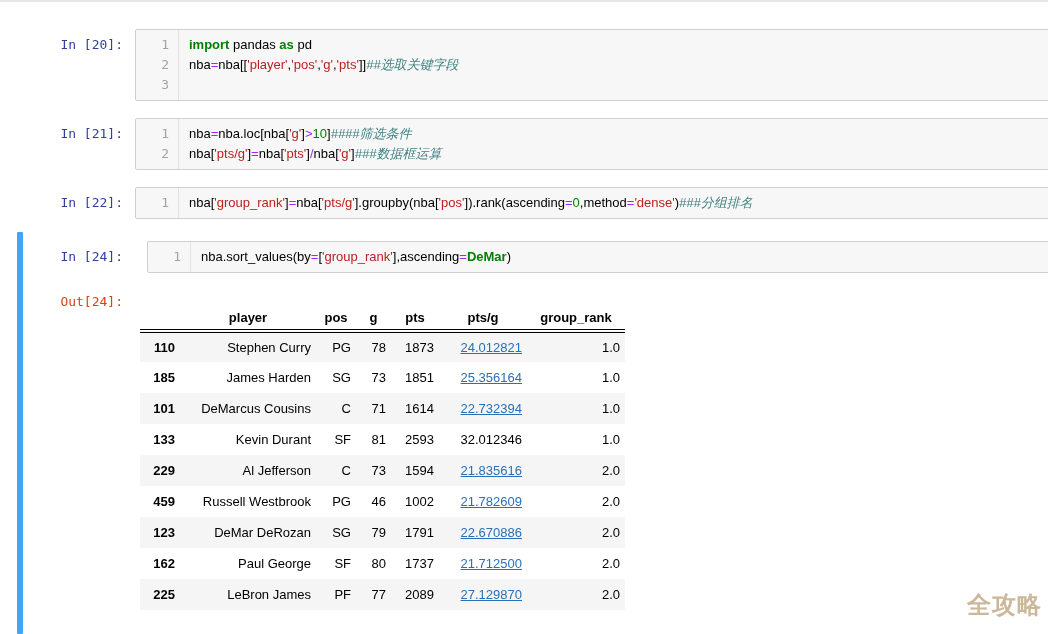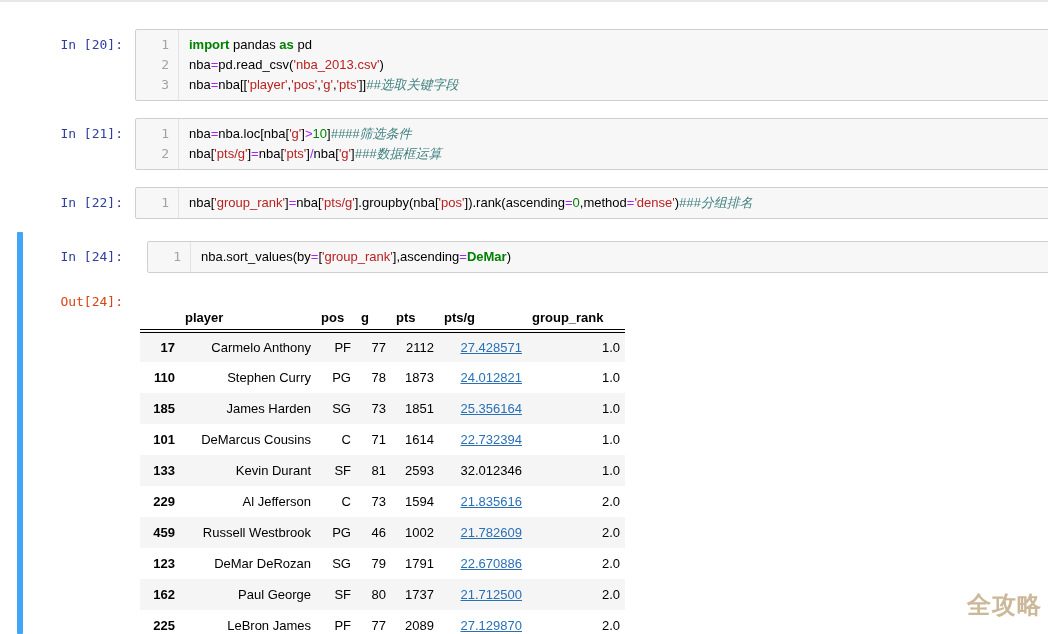--- a/index.html
+++ b/index.html
@@ -44,21 +44,21 @@
   .tok-num{color:#008000;}
   .tok-op{color:#AA22FF;}
   .tok-pl{color:#000;}
   .out-row{display:flex;margin-top:12px;}
   .out-content{flex:1;}
   .out-content table{
     border-collapse:collapse;margin:17px 0 0 5px;
     font-size:13px;color:#000;
   }
   thead th{
-    font-weight:bold;text-align:left;padding:3px 5px 4px 5px;
+    font-weight:bold;text-align:center;padding:3px 5px 4px 5px;
     border-bottom:4px double #000;vertical-align:bottom;white-space:nowrap;
   }
   tbody tr{height:31px;}
   tbody tr:nth-child(odd){background:#f5f5f5;}
   tbody th{font-weight:bold;text-align:right;padding:0 5px;white-space:nowrap;}
   tbody td{text-align:right;padding:0 5px;white-space:nowrap;}
   .w-index{min-width:30px;}
   .w-player{min-width:126px;}
   .w-pos{min-width:30px;}
   .w-g{min-width:25px;}
@@ -84,21 +84,20 @@
       <div class="cell">
         <div class="prompt in-prompt">In [20]:</div>
         <div class="input-area">
           <div class="gutter">
             <div class="line-no">1</div>
             <div class="line-no">2</div>
             <div class="line-no">3</div>
           </div>
           <div class="codecol">
             <div class="code-line"><span class="tok-kw">import</span><span class="tok-pl"> pandas </span><span class="tok-kw">as</span><span class="tok-pl"> pd</span></div>
-            <div class="code-line"><span class="tok-pl">nba</span><span class="tok-op">=</span><span class="tok-pl">pd.read_csv(</span><span class="tok-str">'nba_2013.csv'</span><span class="tok-pl">)</span></div>
             <div class="code-line"><span class="tok-pl">nba</span><span class="tok-op">=</span><span class="tok-pl">nba[[</span><span class="tok-str">'player'</span><span class="tok-pl">,</span><span class="tok-str">'pos'</span><span class="tok-pl">,</span><span class="tok-str">'g'</span><span class="tok-pl">,</span><span class="tok-str">'pts'</span><span class="tok-pl">]]</span><span class="tok-com">##选取关键字段</span></div>
           </div>
         </div>
       </div>
       <div class="cell">
         <div class="prompt in-prompt">In [21]:</div>
         <div class="input-area">
           <div class="gutter">
             <div class="line-no">1</div>
             <div class="line-no">2</div>
@@ -143,29 +142,20 @@
               <th class="w-player">player</th>
               <th class="w-pos">pos</th>
               <th class="w-g">g</th>
               <th class="w-pts">pts</th>
               <th class="w-ptsg">pts/g</th>
               <th class="w-rank">group_rank</th>
             </tr>
         </thead>
         <tbody>
             <tr>
-              <th>17</th>
-              <td>Carmelo Anthony</td>
-              <td>PF</td>
-              <td>77</td>
-              <td>2112</td>
-              <td><a class="num-link">27.428571</a></td>
-              <td>1.0</td>
-            </tr>
-            <tr>
               <th>110</th>
               <td>Stephen Curry</td>
               <td>PG</td>
               <td>78</td>
               <td>1873</td>
               <td><a class="num-link">24.012821</a></td>
               <td>1.0</td>
             </tr>
             <tr>
               <th>185</th>

